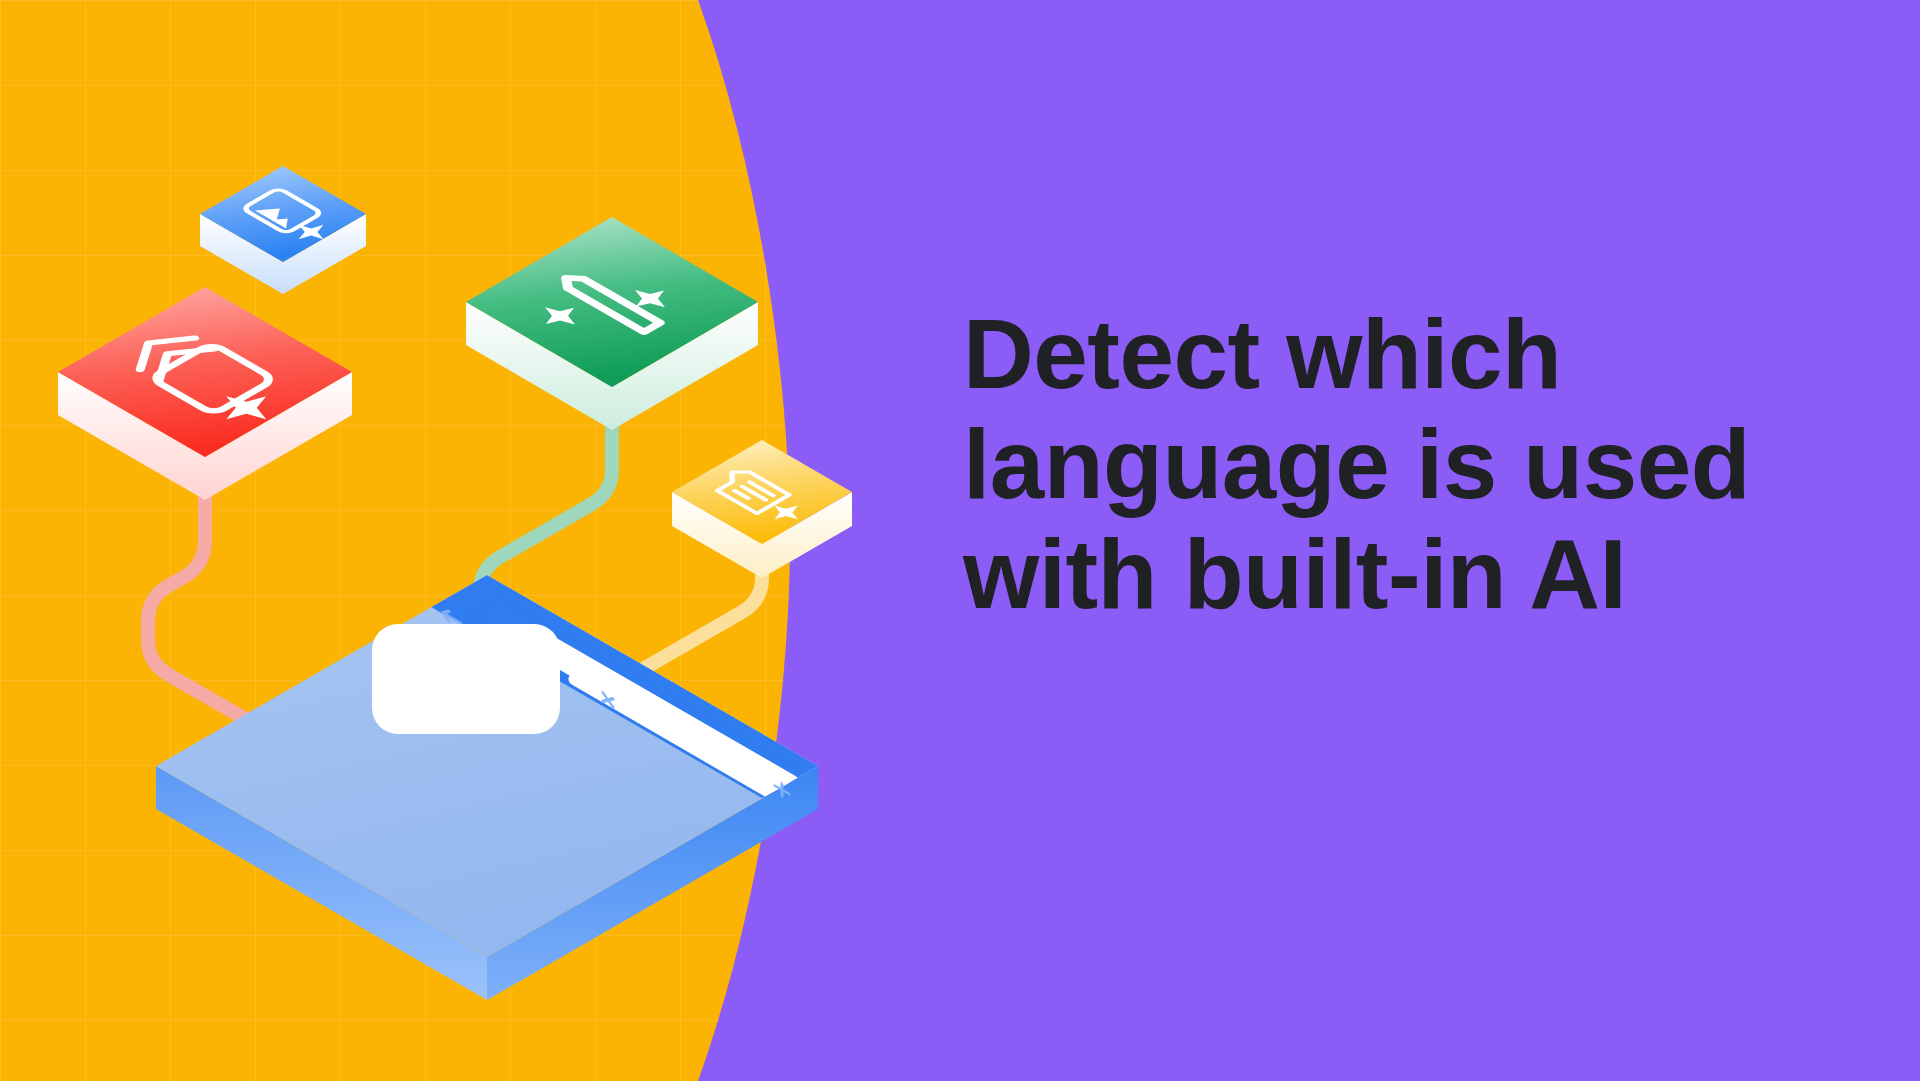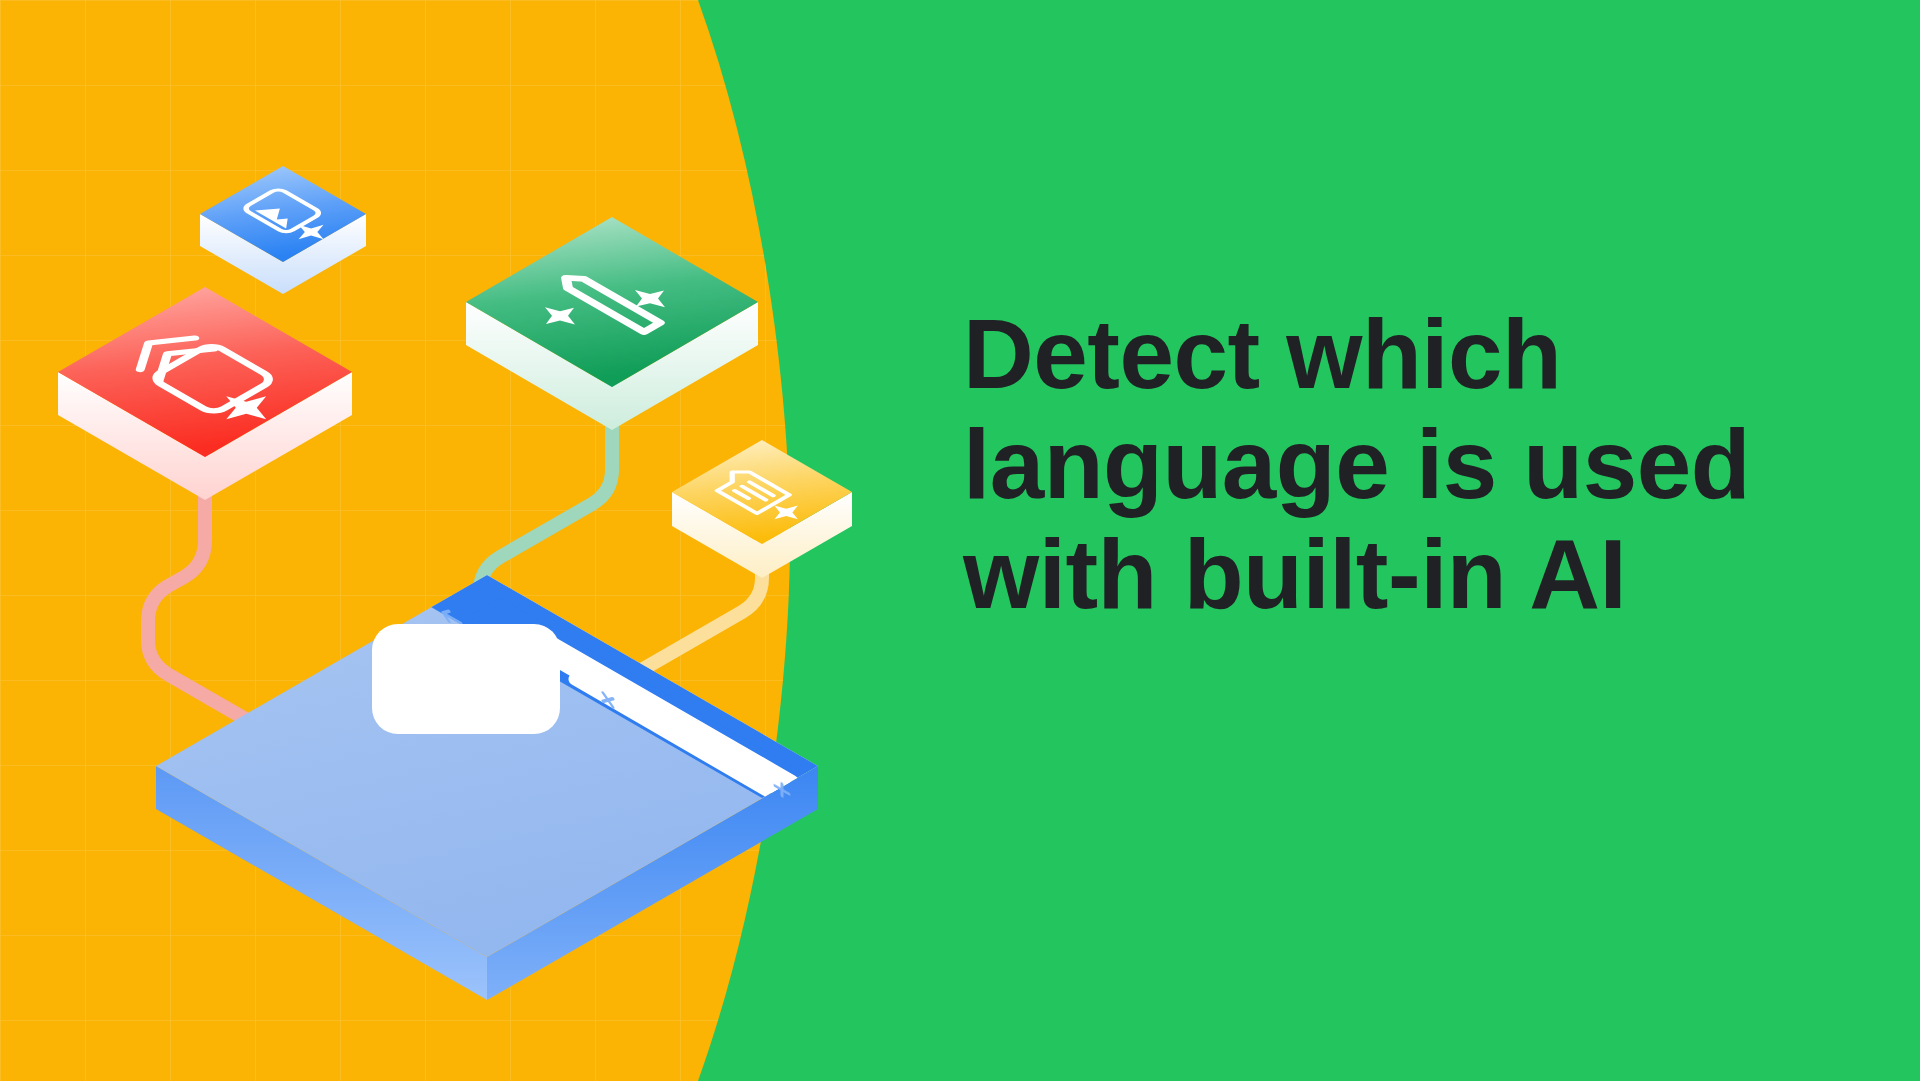--- a/index.html
+++ b/index.html
@@ -12,21 +12,21 @@
     font-family: "Liberation Sans", sans-serif;
     background: #f5f6f8;
     position: relative;
   }
 
   .stage {
     position: absolute;
     inset: 0;
     width: 1920px;
     height: 1081px;
-    background: #22c55e;
+    background: #8b5cf6;
   }
 
   
   .orange-panel {
     position: absolute;
     left: 0; top: 0;
     width: 820px;
     height: 1081px;
     overflow: hidden;
   }

